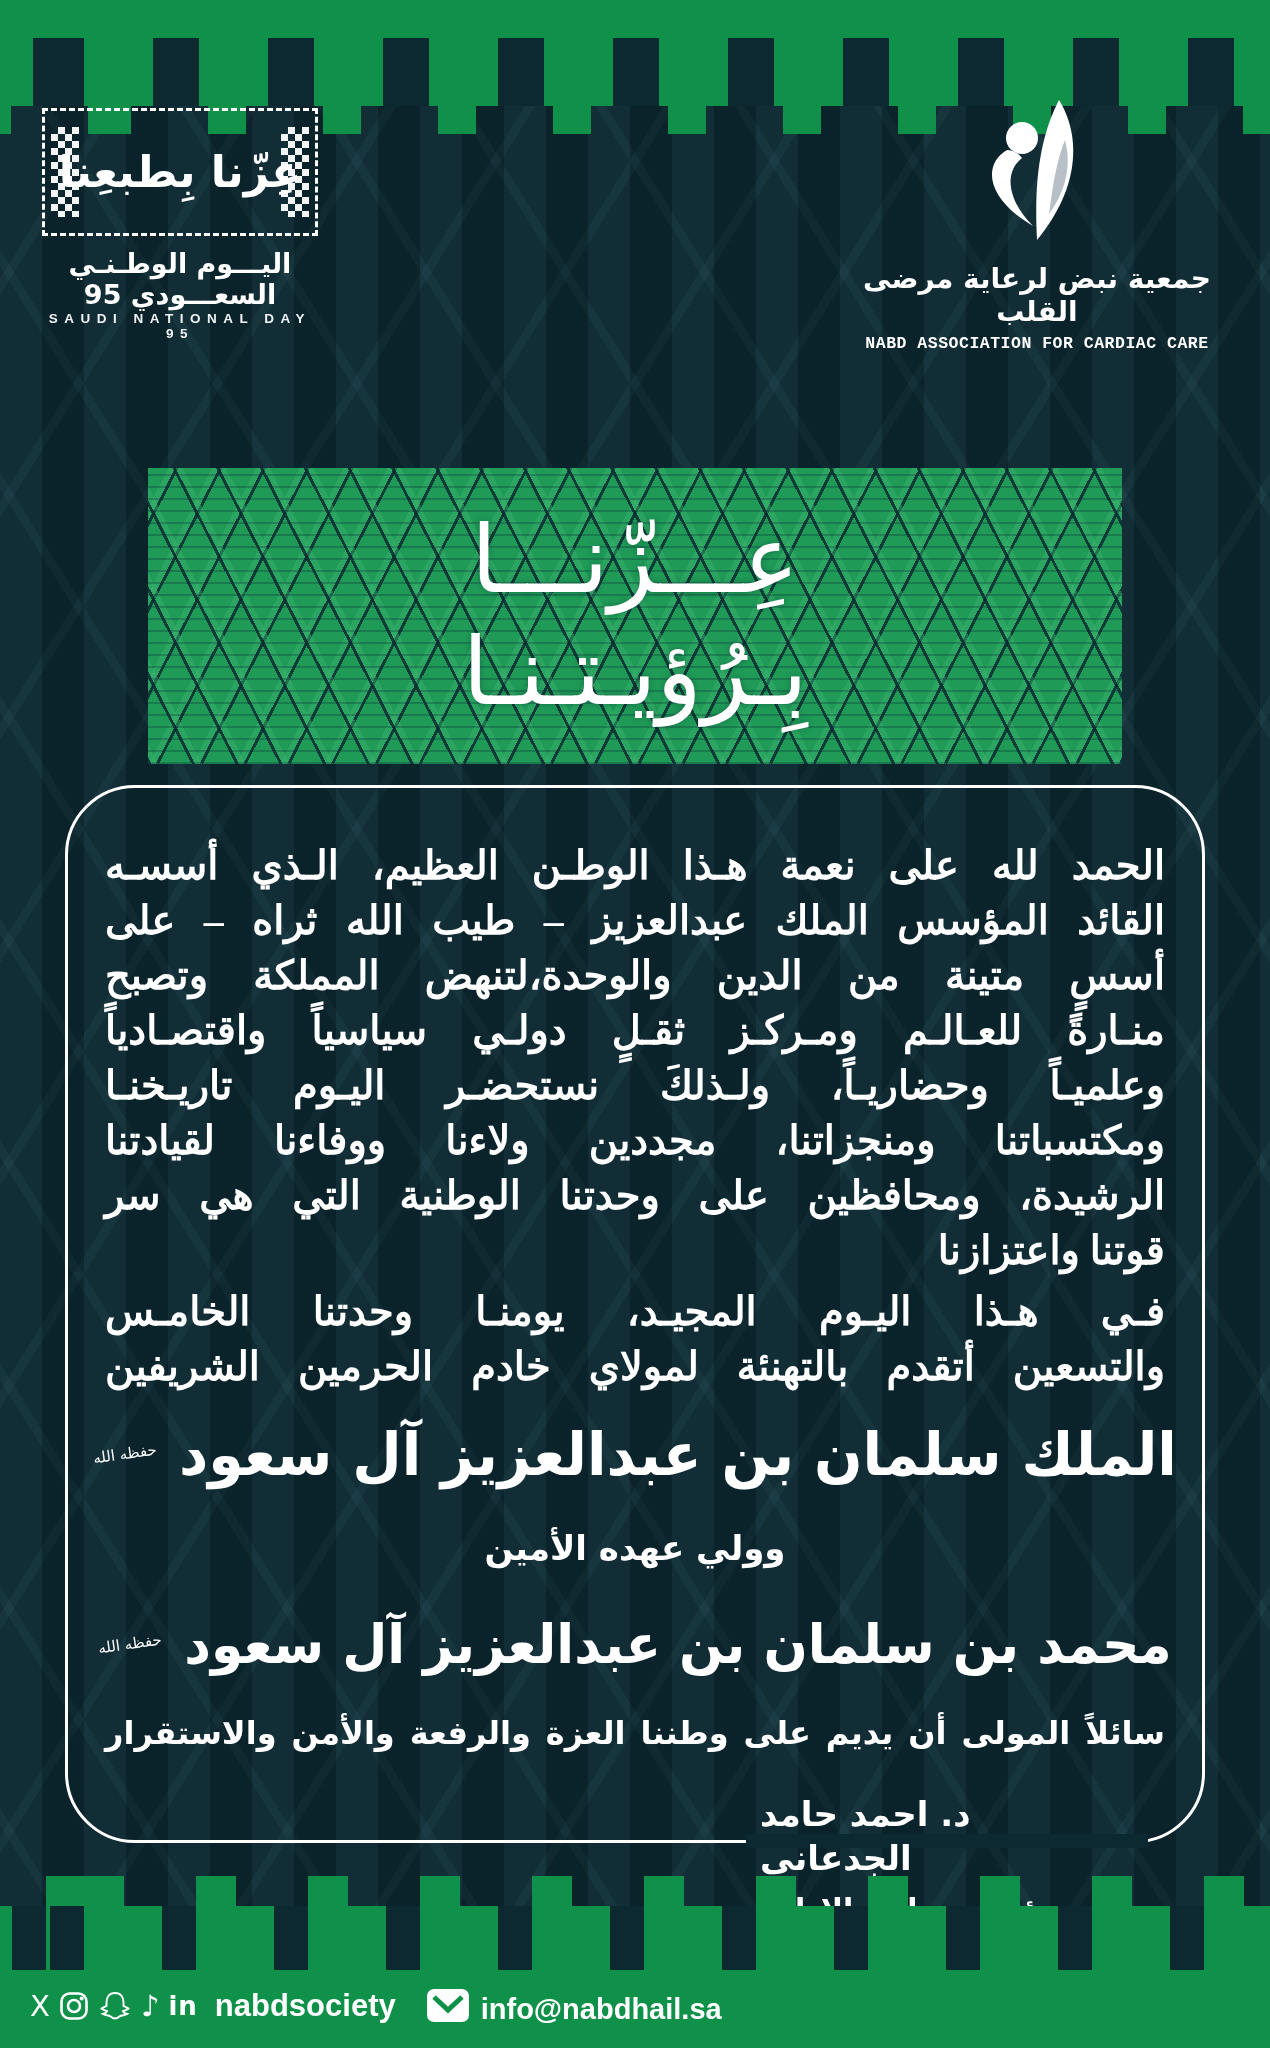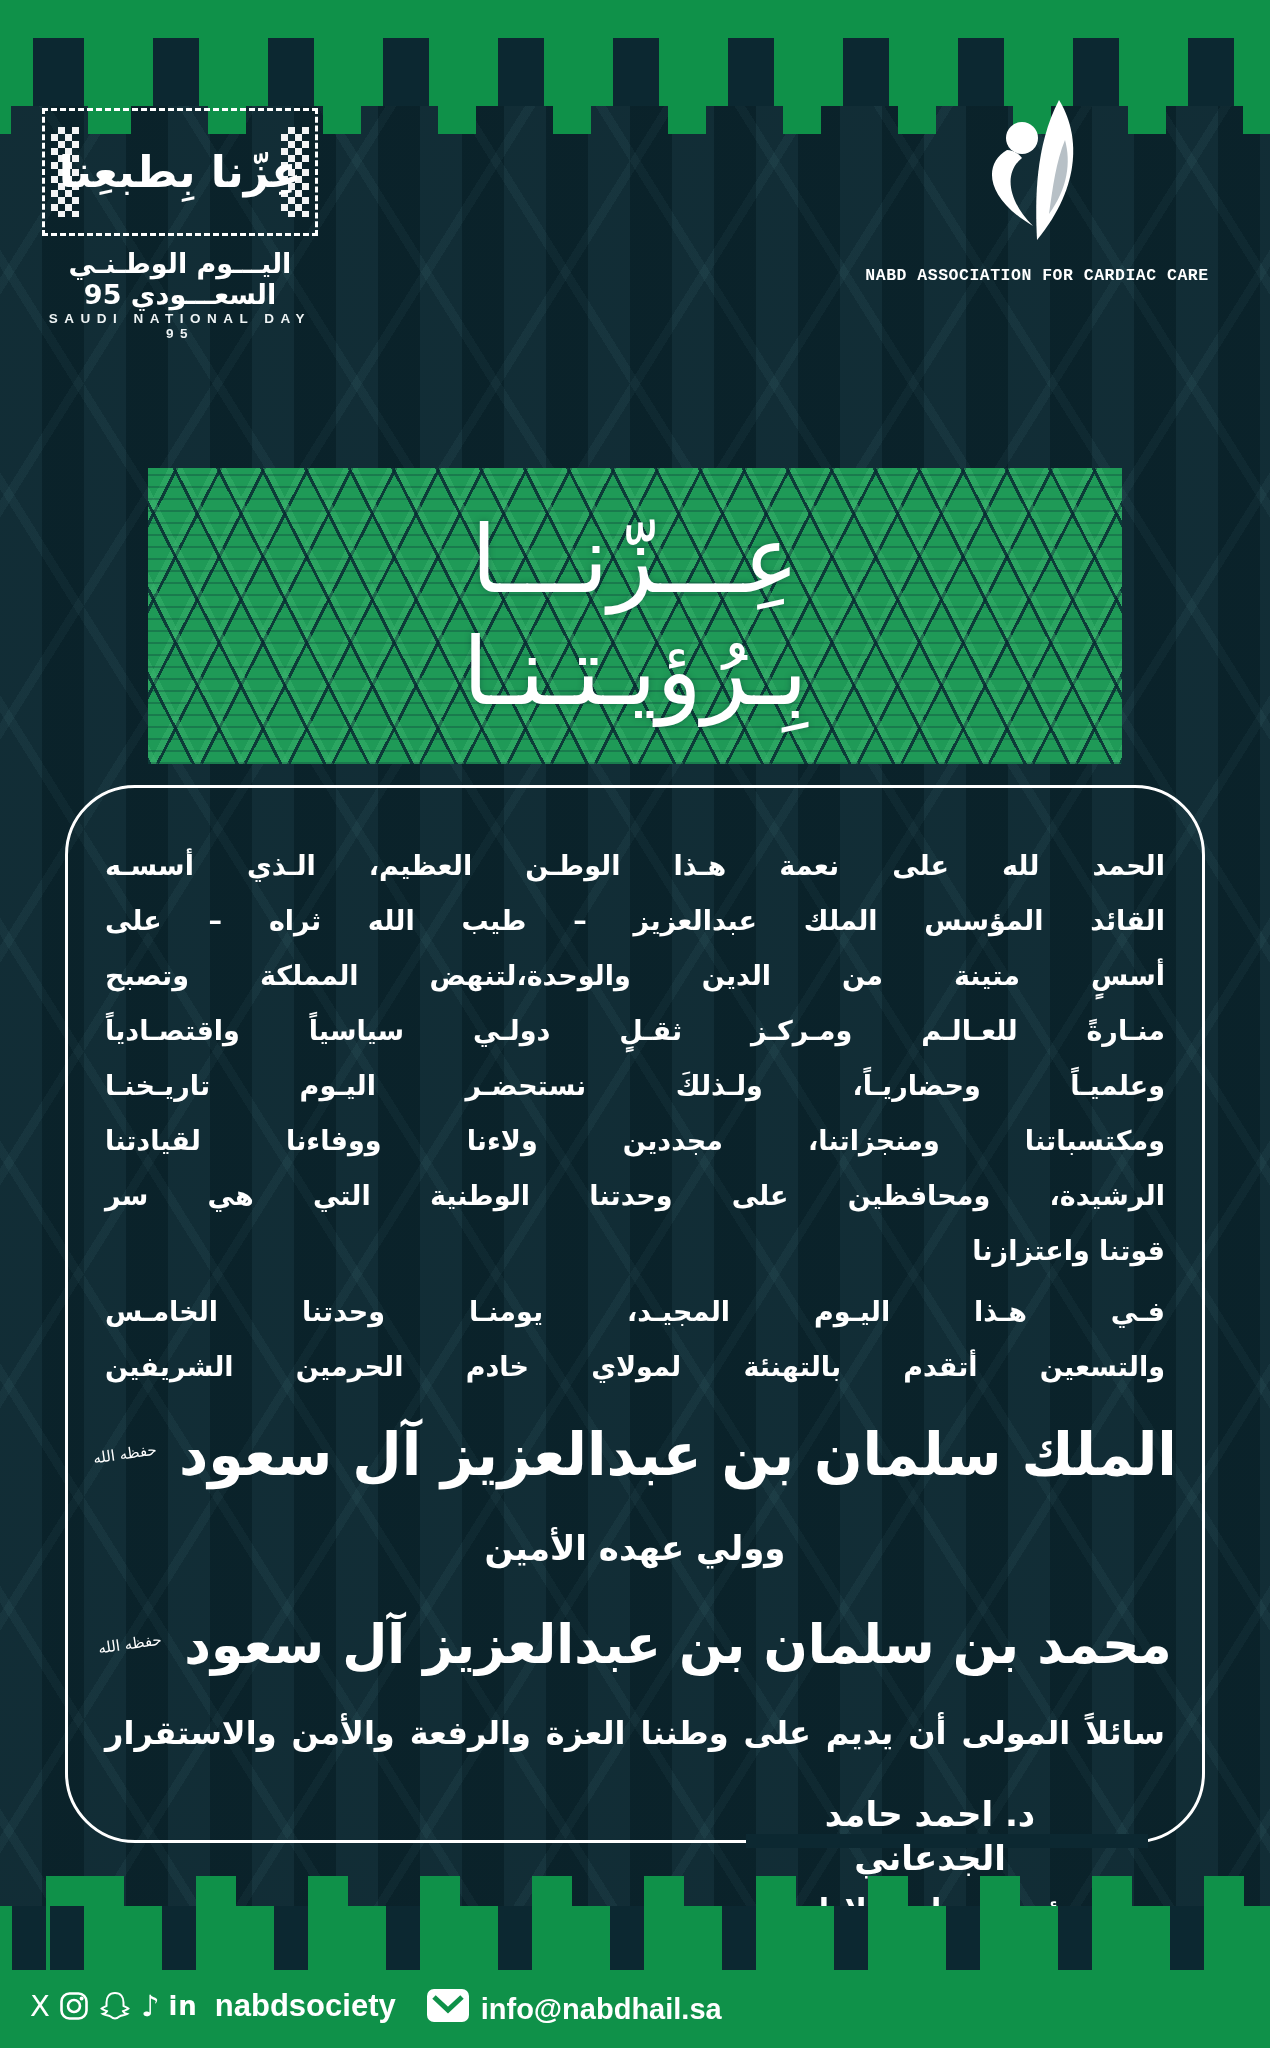--- a/index.html
+++ b/index.html
@@ -61,42 +61,42 @@
       text-shadow:0 0 6px rgba(10,40,48,0.35);}
 
   
   .message-box{
     position:absolute;left:65px;top:785px;width:1134px;height:1052px;
     border:3px solid #ffffff;border-radius:70px;
   }
   .border-gap{position:absolute;left:746px;top:1834px;width:402px;height:14px;background:#0c2831;}
 
   .message-text{position:absolute;left:105px;top:838px;width:1060px;direction:rtl;}
-  .p-line{font-size:27px;line-height:55px;font-weight:bold;}
+  .p-line{font-size:40px;line-height:55px;font-weight:bold;font-family:Liberation Serif, serif;}
   .jline{text-align:justify;text-align-last:justify;}
   .rline{text-align:right;}
   .p2{margin-top:6px;}
 
   .king-row,.crown-row{
     position:absolute;left:65px;width:1140px;direction:rtl;
     display:flex;align-items:center;justify-content:center;gap:22px;
   }
   .king-row{top:1402px;}
   .crown-row{top:1592px;}
   .callig{font-size:57px;line-height:105px;white-space:nowrap;font-weight:bold;
       transform:scaleY(1.04);}
   .crown-row .callig{font-size:52px;}
   .seal{width:64px;font-size:15px;line-height:19px;text-align:center;transform:rotate(-8deg);}
 
   .crown-intro{position:absolute;left:0;right:0;top:1528px;text-align:center;
       font-size:34px;font-weight:bold;direction:rtl;}
   .closing{position:absolute;left:105px;top:1710px;width:1060px;direction:rtl;
       font-size:32px;line-height:46px;font-weight:bold;text-align:justify;text-align-last:justify;}
 
-  .signature{position:absolute;top:1792px;right:170px;width:340px;text-align:center;direction:rtl;}
+  .signature{position:absolute;top:1792px;right:170px;width:340px;text-align:left;direction:rtl;}
   .sig-name{font-size:34px;line-height:44px;font-weight:bold;}
   .sig-title{margin-top:10px;font-size:30px;line-height:40px;font-weight:bold;}
 
   
   .footer-row{position:absolute;left:30px;bottom:22px;display:flex;align-items:center;gap:9px;}
   .soc{display:flex;align-items:center;justify-content:center;height:34px;}
   .soc-letter{font-size:29px;font-weight:normal;color:#ffffff;line-height:34px;}
   .soc-in{font-size:26px;font-weight:bold;letter-spacing:1px;}
   .handle{margin-left:8px;font-size:31px;font-weight:bold;font-family:"Liberation Sans",sans-serif;}
   .mail-group{display:flex;align-items:center;gap:12px;margin-left:22px;}
@@ -127,20 +127,21 @@
 
   <div class="nabd-logo">
     <div class="nabd-mark">
       <svg width="122" height="160" viewBox="0 0 120 160" aria-hidden="true">
         <path d="M82 2 C102 34 106 86 60 142 C58 102 58 48 82 2 Z" fill="#ffffff"></path>
         <path d="M88 42 C94 64 91 90 72 116 C76 88 79 64 88 42 Z" fill="#b7c0c6"></path>
         <circle cx="45" cy="40" r="16" fill="#ffffff"></circle>
         <path d="M30 52 C6 66 8 100 56 128 C30 102 27 74 45 60 C40 54 35 52 30 52 Z" fill="#ffffff"></path>
       </svg>
     </div>
+    <div class="nabd-arabic">جمعية نبض لرعاية مرضى القلب</div>
     <div class="nabd-english">NABD ASSOCIATION FOR CARDIAC CARE</div>
   </div>
 
   <div class="banner">
     <div class="banner-line">عِـــزّنـــا</div>
     <div class="banner-line">بِـرُؤيـتـنـا</div>
   </div>
 
   <div class="message-box"></div>
   <div class="border-gap"></div>

